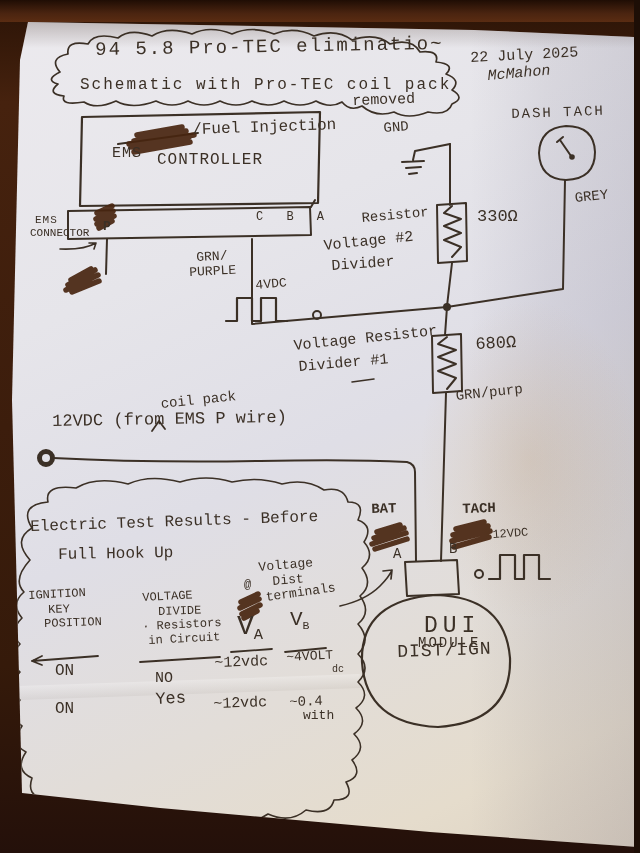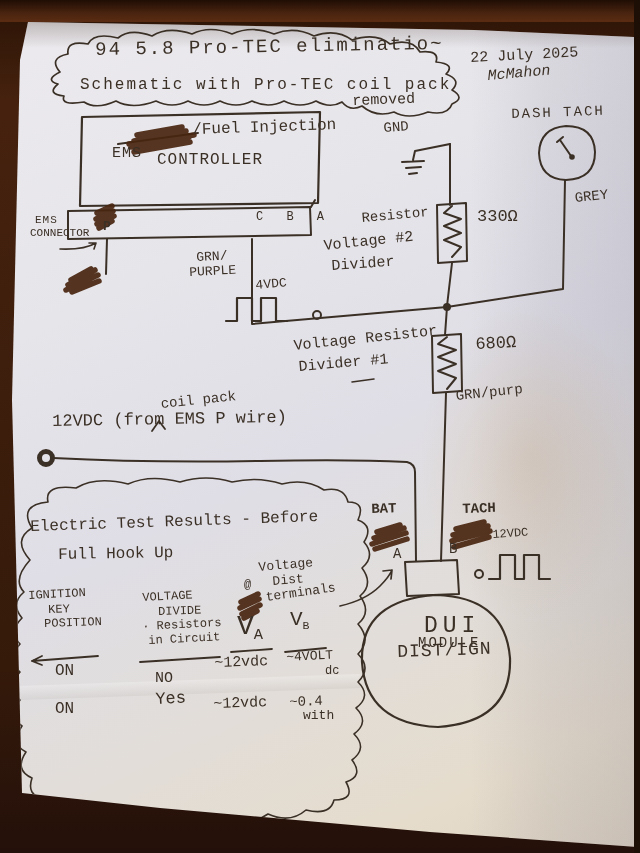--- a/index.html
+++ b/index.html
@@ -149,21 +149,21 @@
     <div class="hw" style="left:142px;top:621px;font-size:12px;transform:rotate(-3deg);">· Resistors</div>
     <div class="hw" style="left:148px;top:635px;font-size:12px;transform:rotate(-3deg);">in Circuit</div>
 
     <div class="hw" style="left:237px;top:613px;font-size:28px;"><span>V</span><sub class="vsub">A</sub></div>
     <div class="hw" style="left:290px;top:609px;font-size:21px;"><span>V</span><sub class="vsub">B</sub></div>
 
     <div class="hw" style="left:55px;top:663px;font-size:16px;">ON</div>
     <div class="hw" style="left:155px;top:671px;font-size:15px;">NO</div>
     <div class="hw" style="left:214px;top:656px;font-size:15px;transform:rotate(-2deg);">~12vdc</div>
     <div class="hw" style="left:286px;top:651px;font-size:13px;transform:rotate(-3deg);">~4VOLT</div>
-    <div class="hw" style="left:325px;top:665px;font-size:12px;">dc</div>
+    <div class="hw" style="left:332px;top:665px;font-size:10px;">dc</div>
 
     <div class="hw" style="left:55px;top:701px;font-size:16px;">ON</div>
     <div class="hw" style="left:155px;top:691px;font-size:17px;transform:rotate(-3deg);">Yes</div>
     <div class="hw" style="left:213px;top:697px;font-size:15px;transform:rotate(-2deg);">~12vdc</div>
     <div class="hw" style="left:289px;top:695px;font-size:14px;transform:rotate(-2deg);">~0.4</div>
     <div class="hw" style="left:303px;top:709px;font-size:13px;">with</div>
 
   </div>
 </div>
 

